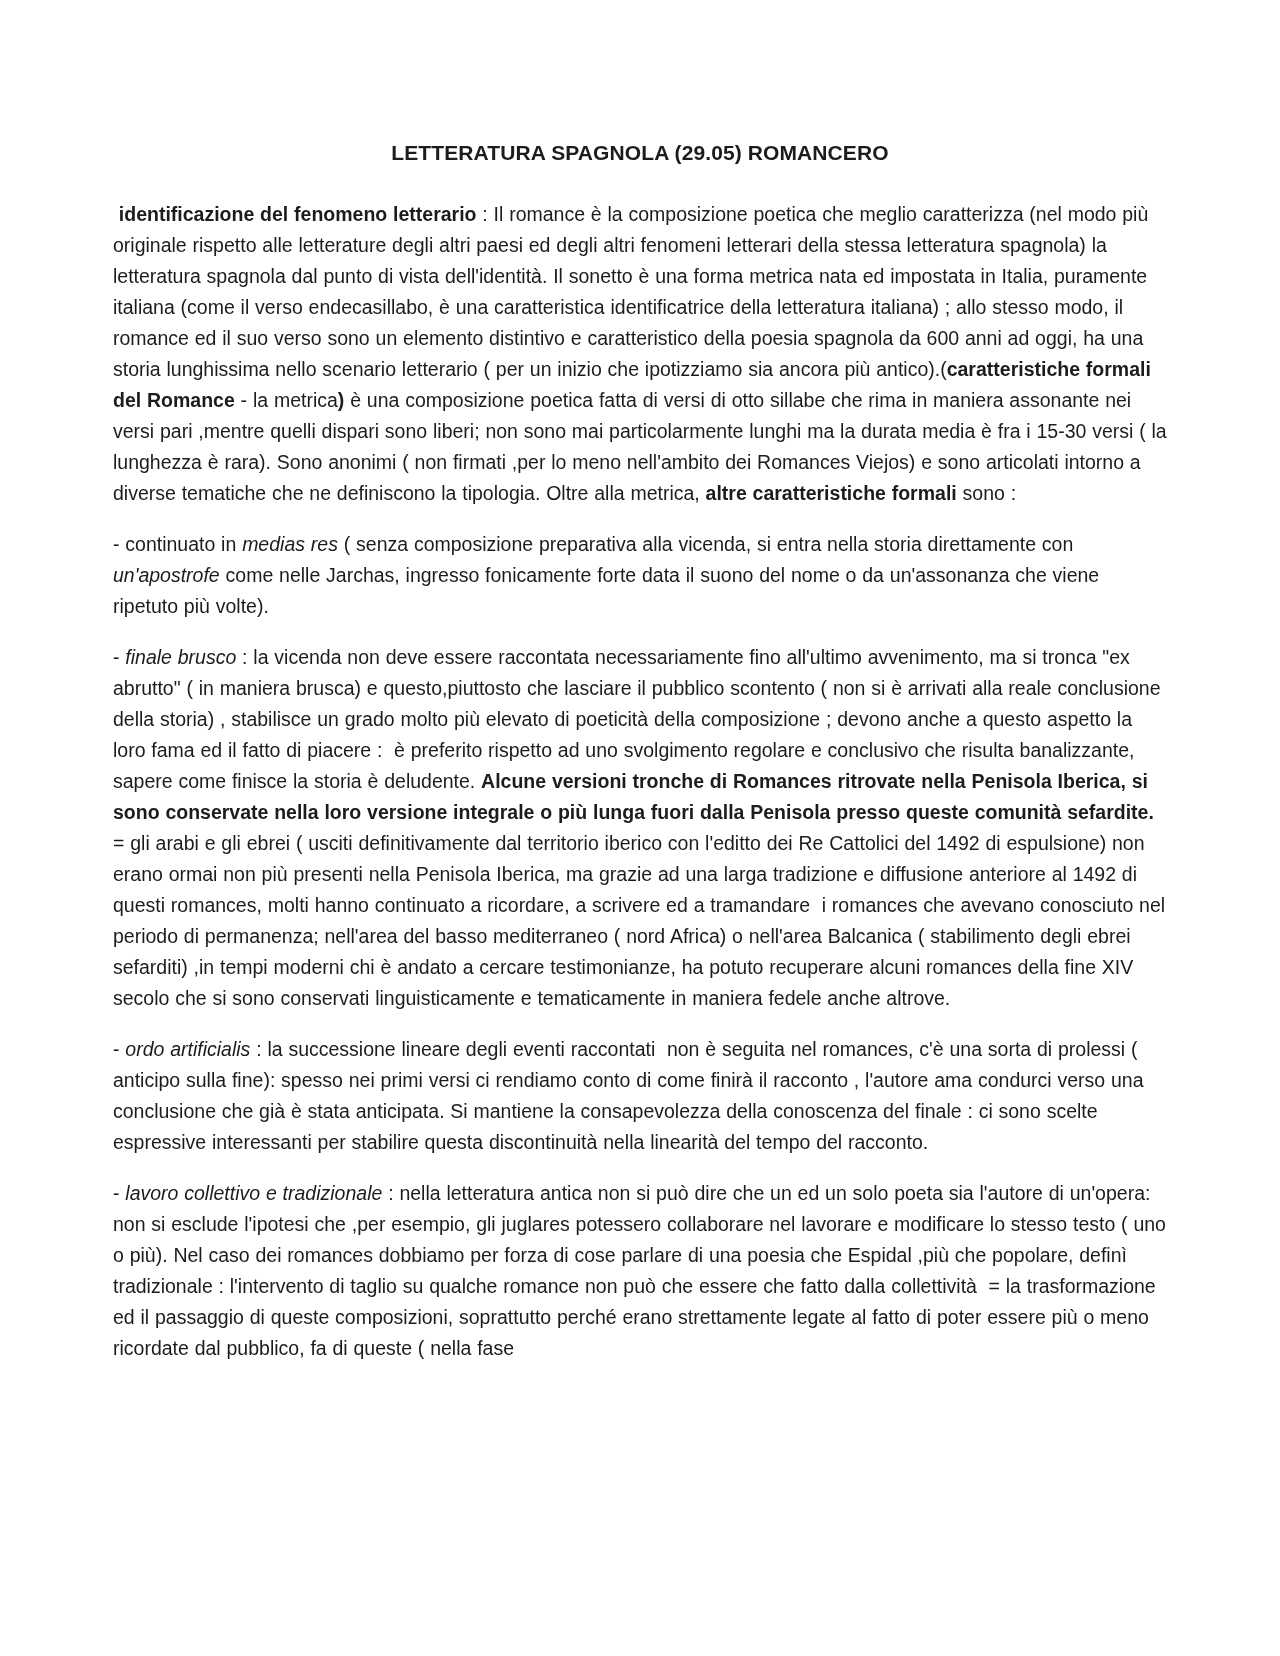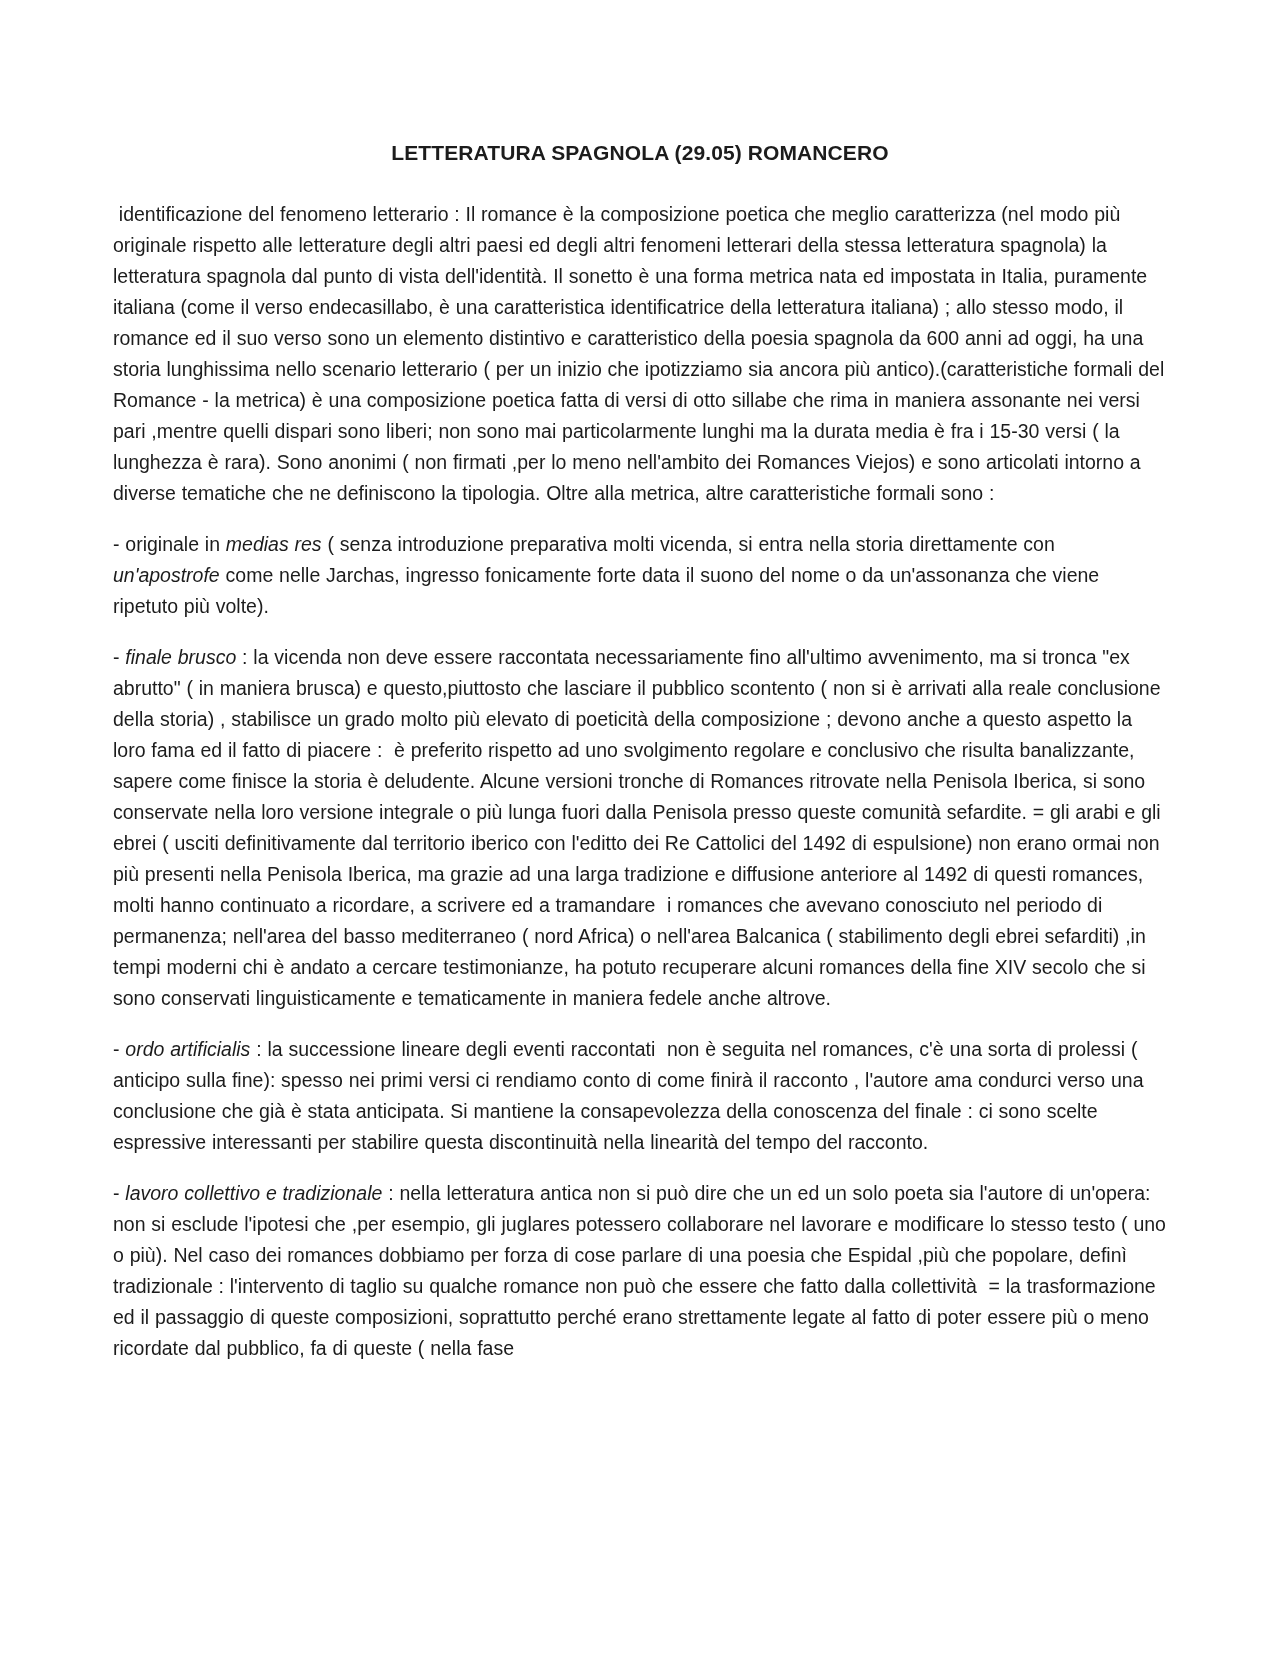--- a/index.html
+++ b/index.html
@@ -28,34 +28,34 @@
     letter-spacing: 0.1px;
   }
   .para {
     font-size: 19.5px;
     line-height: 31px;
     margin: 0 0 20px 0;
     text-align: left;
     white-space: pre-wrap;
     word-spacing: 0.4px;
   }
-  .b { font-weight: 400; }
+  .b { font-weight: 700; }
   .i { }
   .r { font-weight: 400; font-style: normal; }
 </style>
 </head>
 <body>
 
 <div class="page">
 
   <h1 class="title">LETTERATURA SPAGNOLA (29.05) ROMANCERO</h1>
 
   <p class="para"><strong class="b"> identificazione del fenomeno letterario</strong><span class="r"> : Il romance è la composizione poetica che meglio caratterizza (nel modo più originale rispetto alle letterature degli altri paesi ed degli altri fenomeni letterari della stessa letteratura spagnola) la letteratura spagnola dal punto di vista dell'identità. Il sonetto è una forma metrica nata ed impostata in Italia, puramente italiana (come il verso endecasillabo, è una caratteristica identificatrice della letteratura italiana) ; allo stesso modo, il romance ed il suo verso sono un elemento distintivo e caratteristico della poesia spagnola da 600 anni ad oggi, ha una storia lunghissima nello scenario letterario ( per un inizio che ipotizziamo sia ancora più antico).(</span><strong class="b">caratteristiche formali del Romance</strong><span class="r"> - la metrica</span><strong class="b">)</strong><span class="r"> è una composizione poetica fatta di versi di otto sillabe che rima in maniera assonante nei versi pari ,mentre quelli dispari sono liberi; non sono mai particolarmente lunghi ma la durata media è fra i 15-30 versi ( la lunghezza è rara). Sono anonimi ( non firmati ,per lo meno nell'ambito dei Romances Viejos) e sono articolati intorno a diverse tematiche che ne definiscono la tipologia. Oltre alla metrica, </span><strong class="b">altre caratteristiche formali</strong><span class="r"> sono :</span></p>
 
-  <p class="para"><span class="r">- originale in </span><em class="i">medias res</em><span class="r"> ( senza introduzione preparativa molti vicenda, si entra nella storia direttamente con </span><em class="i">un'apostrofe</em><span class="r"> come nelle Jarchas, ingresso fonicamente forte data il suono del nome o da un'assonanza che viene ripetuto più volte).</span></p>
+  <p class="para"><span class="r">- continuato in </span><em class="i">medias res</em><span class="r"> ( senza composizione preparativa alla vicenda, si entra nella storia direttamente con </span><em class="i">un'apostrofe</em><span class="r"> come nelle Jarchas, ingresso fonicamente forte data il suono del nome o da un'assonanza che viene ripetuto più volte).</span></p>
 
   <p class="para"><span class="r">- </span><em class="i">finale brusco</em><span class="r"> : la vicenda non deve essere raccontata necessariamente fino all'ultimo avvenimento, ma si tronca "ex abrutto" ( in maniera brusca) e questo,piuttosto che lasciare il pubblico scontento ( non si è arrivati alla reale conclusione della storia) , stabilisce un grado molto più elevato di poeticità della composizione ; devono anche a questo aspetto la loro fama ed il fatto di piacere :  è preferito rispetto ad uno svolgimento regolare e conclusivo che risulta banalizzante, sapere come finisce la storia è deludente. </span><strong class="b">Alcune versioni tronche di Romances ritrovate nella Penisola Iberica, si sono conservate nella loro versione integrale o più lunga fuori dalla Penisola presso queste comunità sefardite.</strong><span class="r"> = gli arabi e gli ebrei ( usciti definitivamente dal territorio iberico con l'editto dei Re Cattolici del 1492 di espulsione) non erano ormai non più presenti nella Penisola Iberica, ma grazie ad una larga tradizione e diffusione anteriore al 1492 di questi romances, molti hanno continuato a ricordare, a scrivere ed a tramandare  i romances che avevano conosciuto nel periodo di permanenza; nell'area del basso mediterraneo ( nord Africa) o nell'area Balcanica ( stabilimento degli ebrei sefarditi) ,in tempi moderni chi è andato a cercare testimonianze, ha potuto recuperare alcuni romances della fine XIV secolo che si sono conservati linguisticamente e tematicamente in maniera fedele anche altrove.</span></p>
 
   <p class="para"><span class="r">- </span><em class="i">ordo artificialis</em><span class="r"> : la successione lineare degli eventi raccontati  non è seguita nel romances, c'è una sorta di prolessi ( anticipo sulla fine): spesso nei primi versi ci rendiamo conto di come finirà il racconto , l'autore ama condurci verso una conclusione che già è stata anticipata. Si mantiene la consapevolezza della conoscenza del finale : ci sono scelte espressive interessanti per stabilire questa discontinuità nella linearità del tempo del racconto.</span></p>
 
   <p class="para"><span class="r">- </span><em class="i">lavoro collettivo e tradizionale</em><span class="r"> : nella letteratura antica non si può dire che un ed un solo poeta sia l'autore di un'opera: non si esclude l'ipotesi che ,per esempio, gli juglares potessero collaborare nel lavorare e modificare lo stesso testo ( uno o più). Nel caso dei romances dobbiamo per forza di cose parlare di una poesia che Espidal ,più che popolare, definì tradizionale : l'intervento di taglio su qualche romance non può che essere che fatto dalla collettività  = la trasformazione ed il passaggio di queste composizioni, soprattutto perché erano strettamente legate al fatto di poter essere più o meno ricordate dal pubblico, fa di queste ( nella fase</span></p>
 
 </div>
 
 </body></html>

